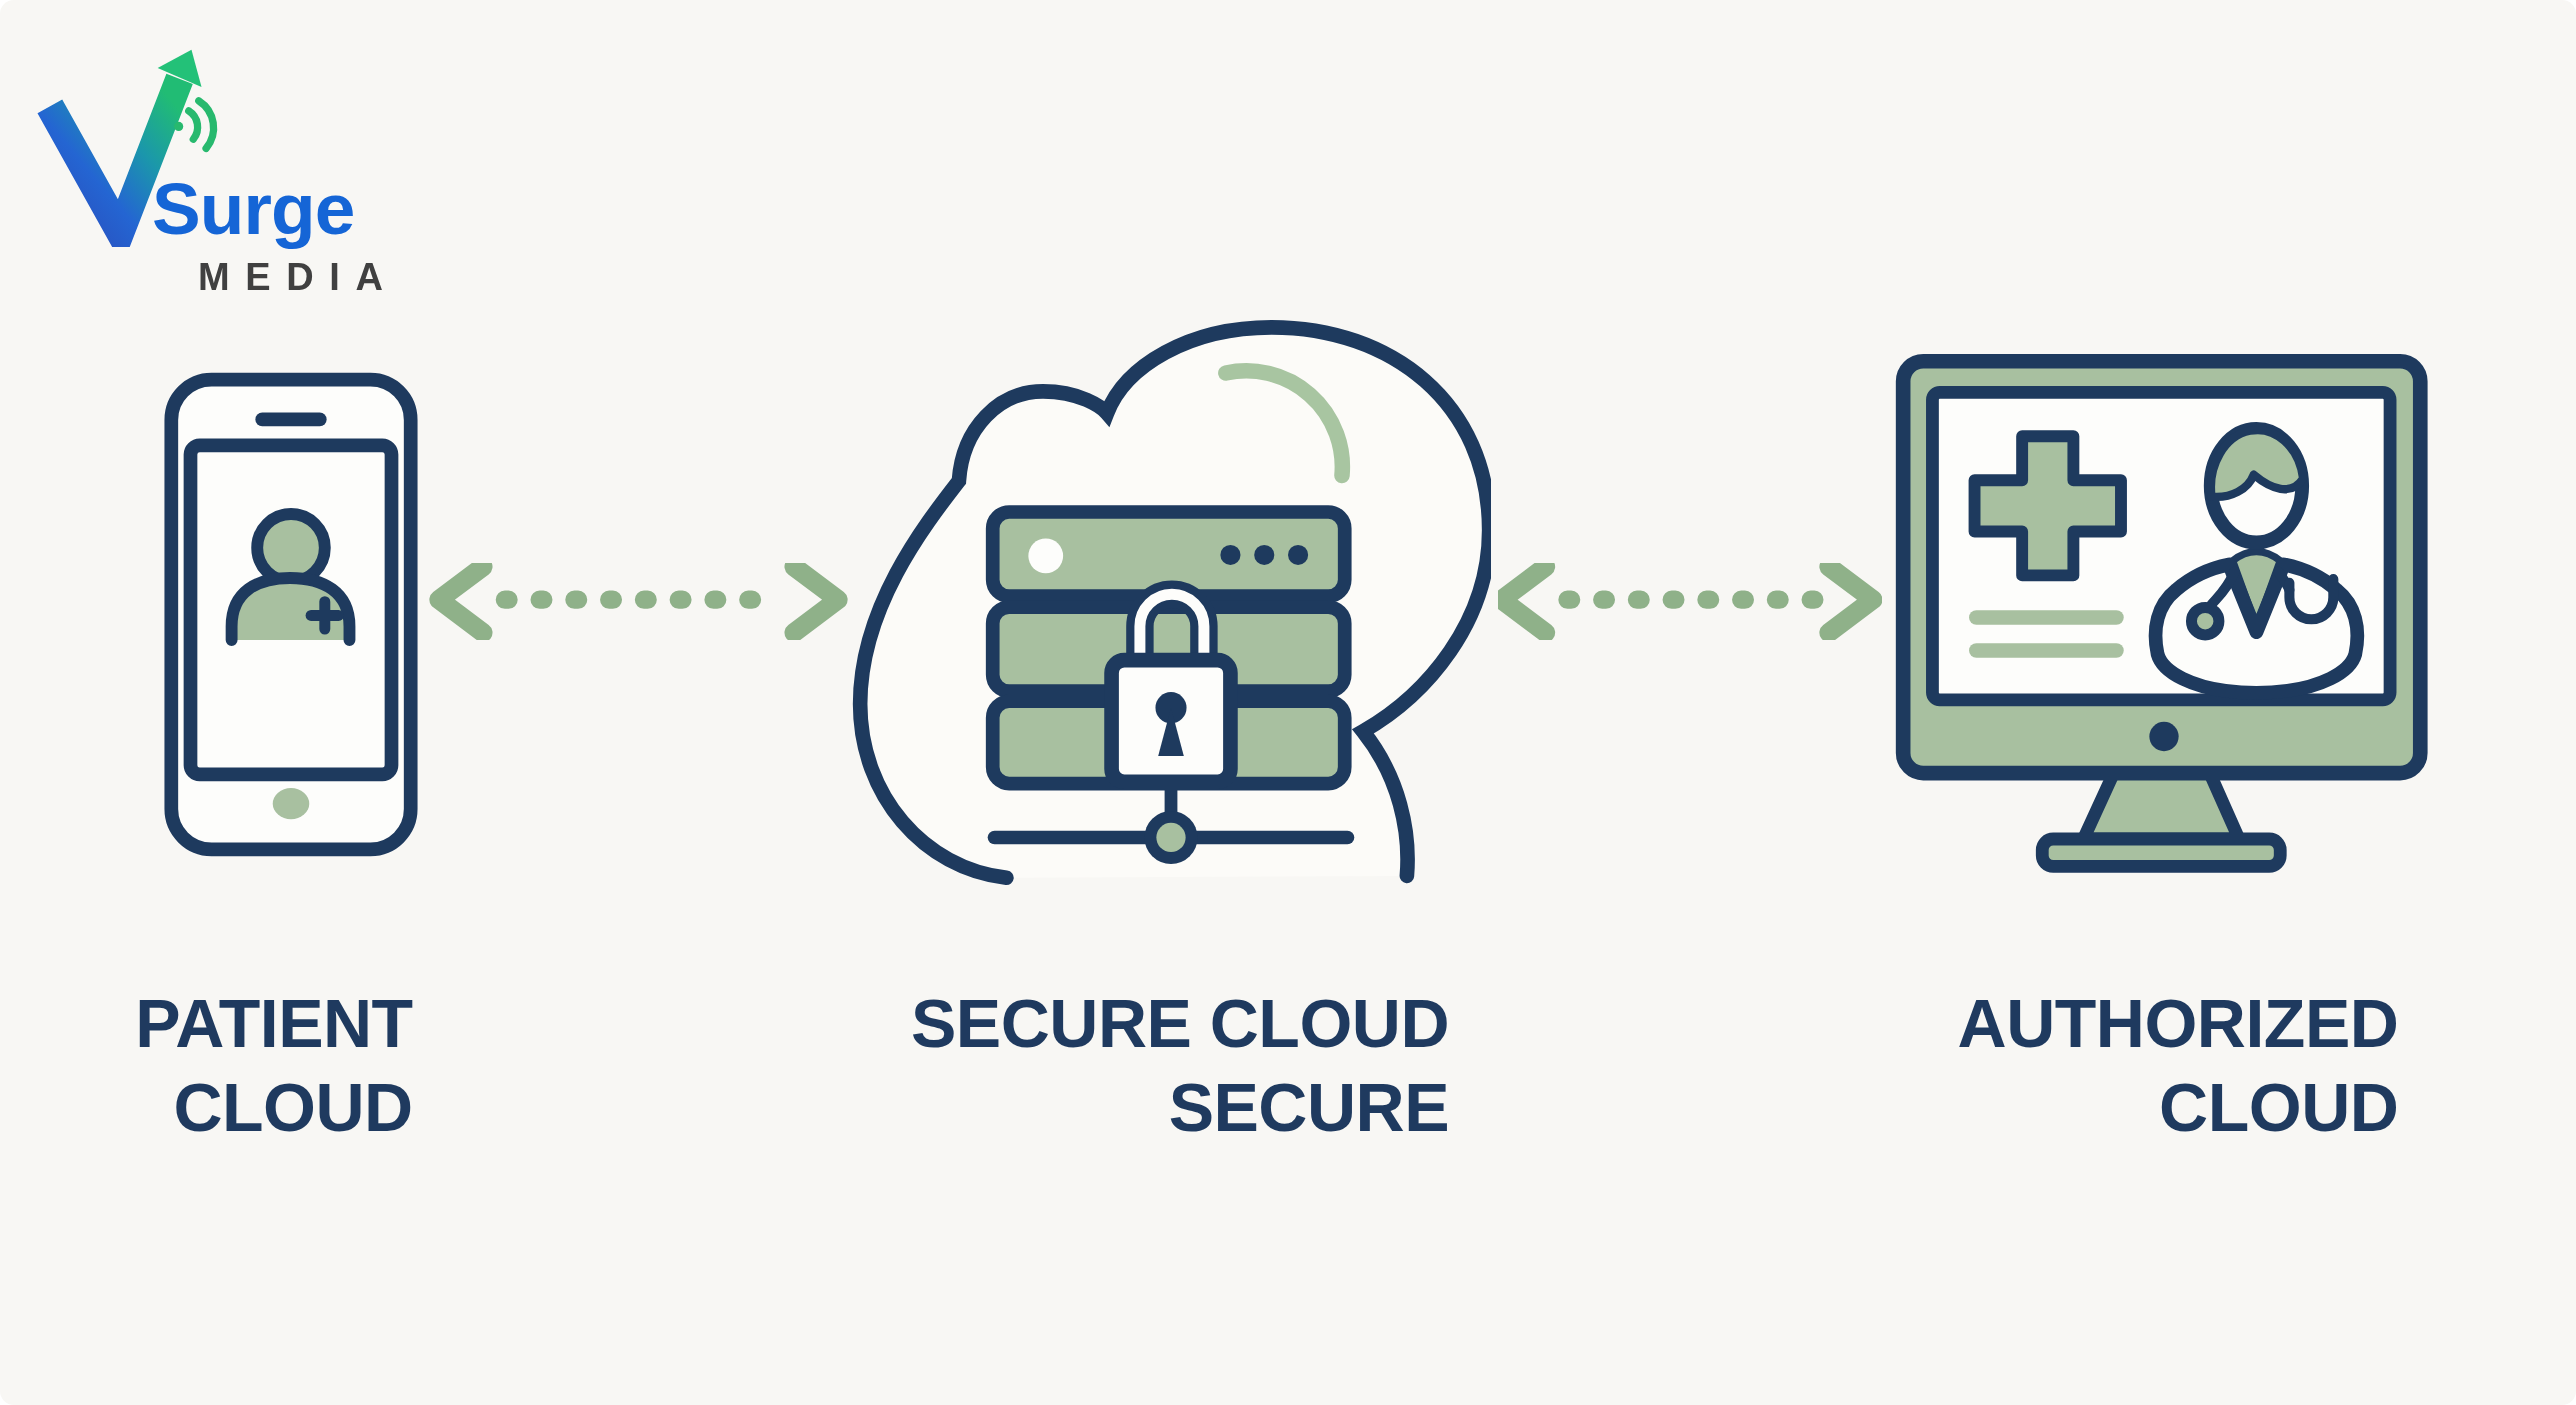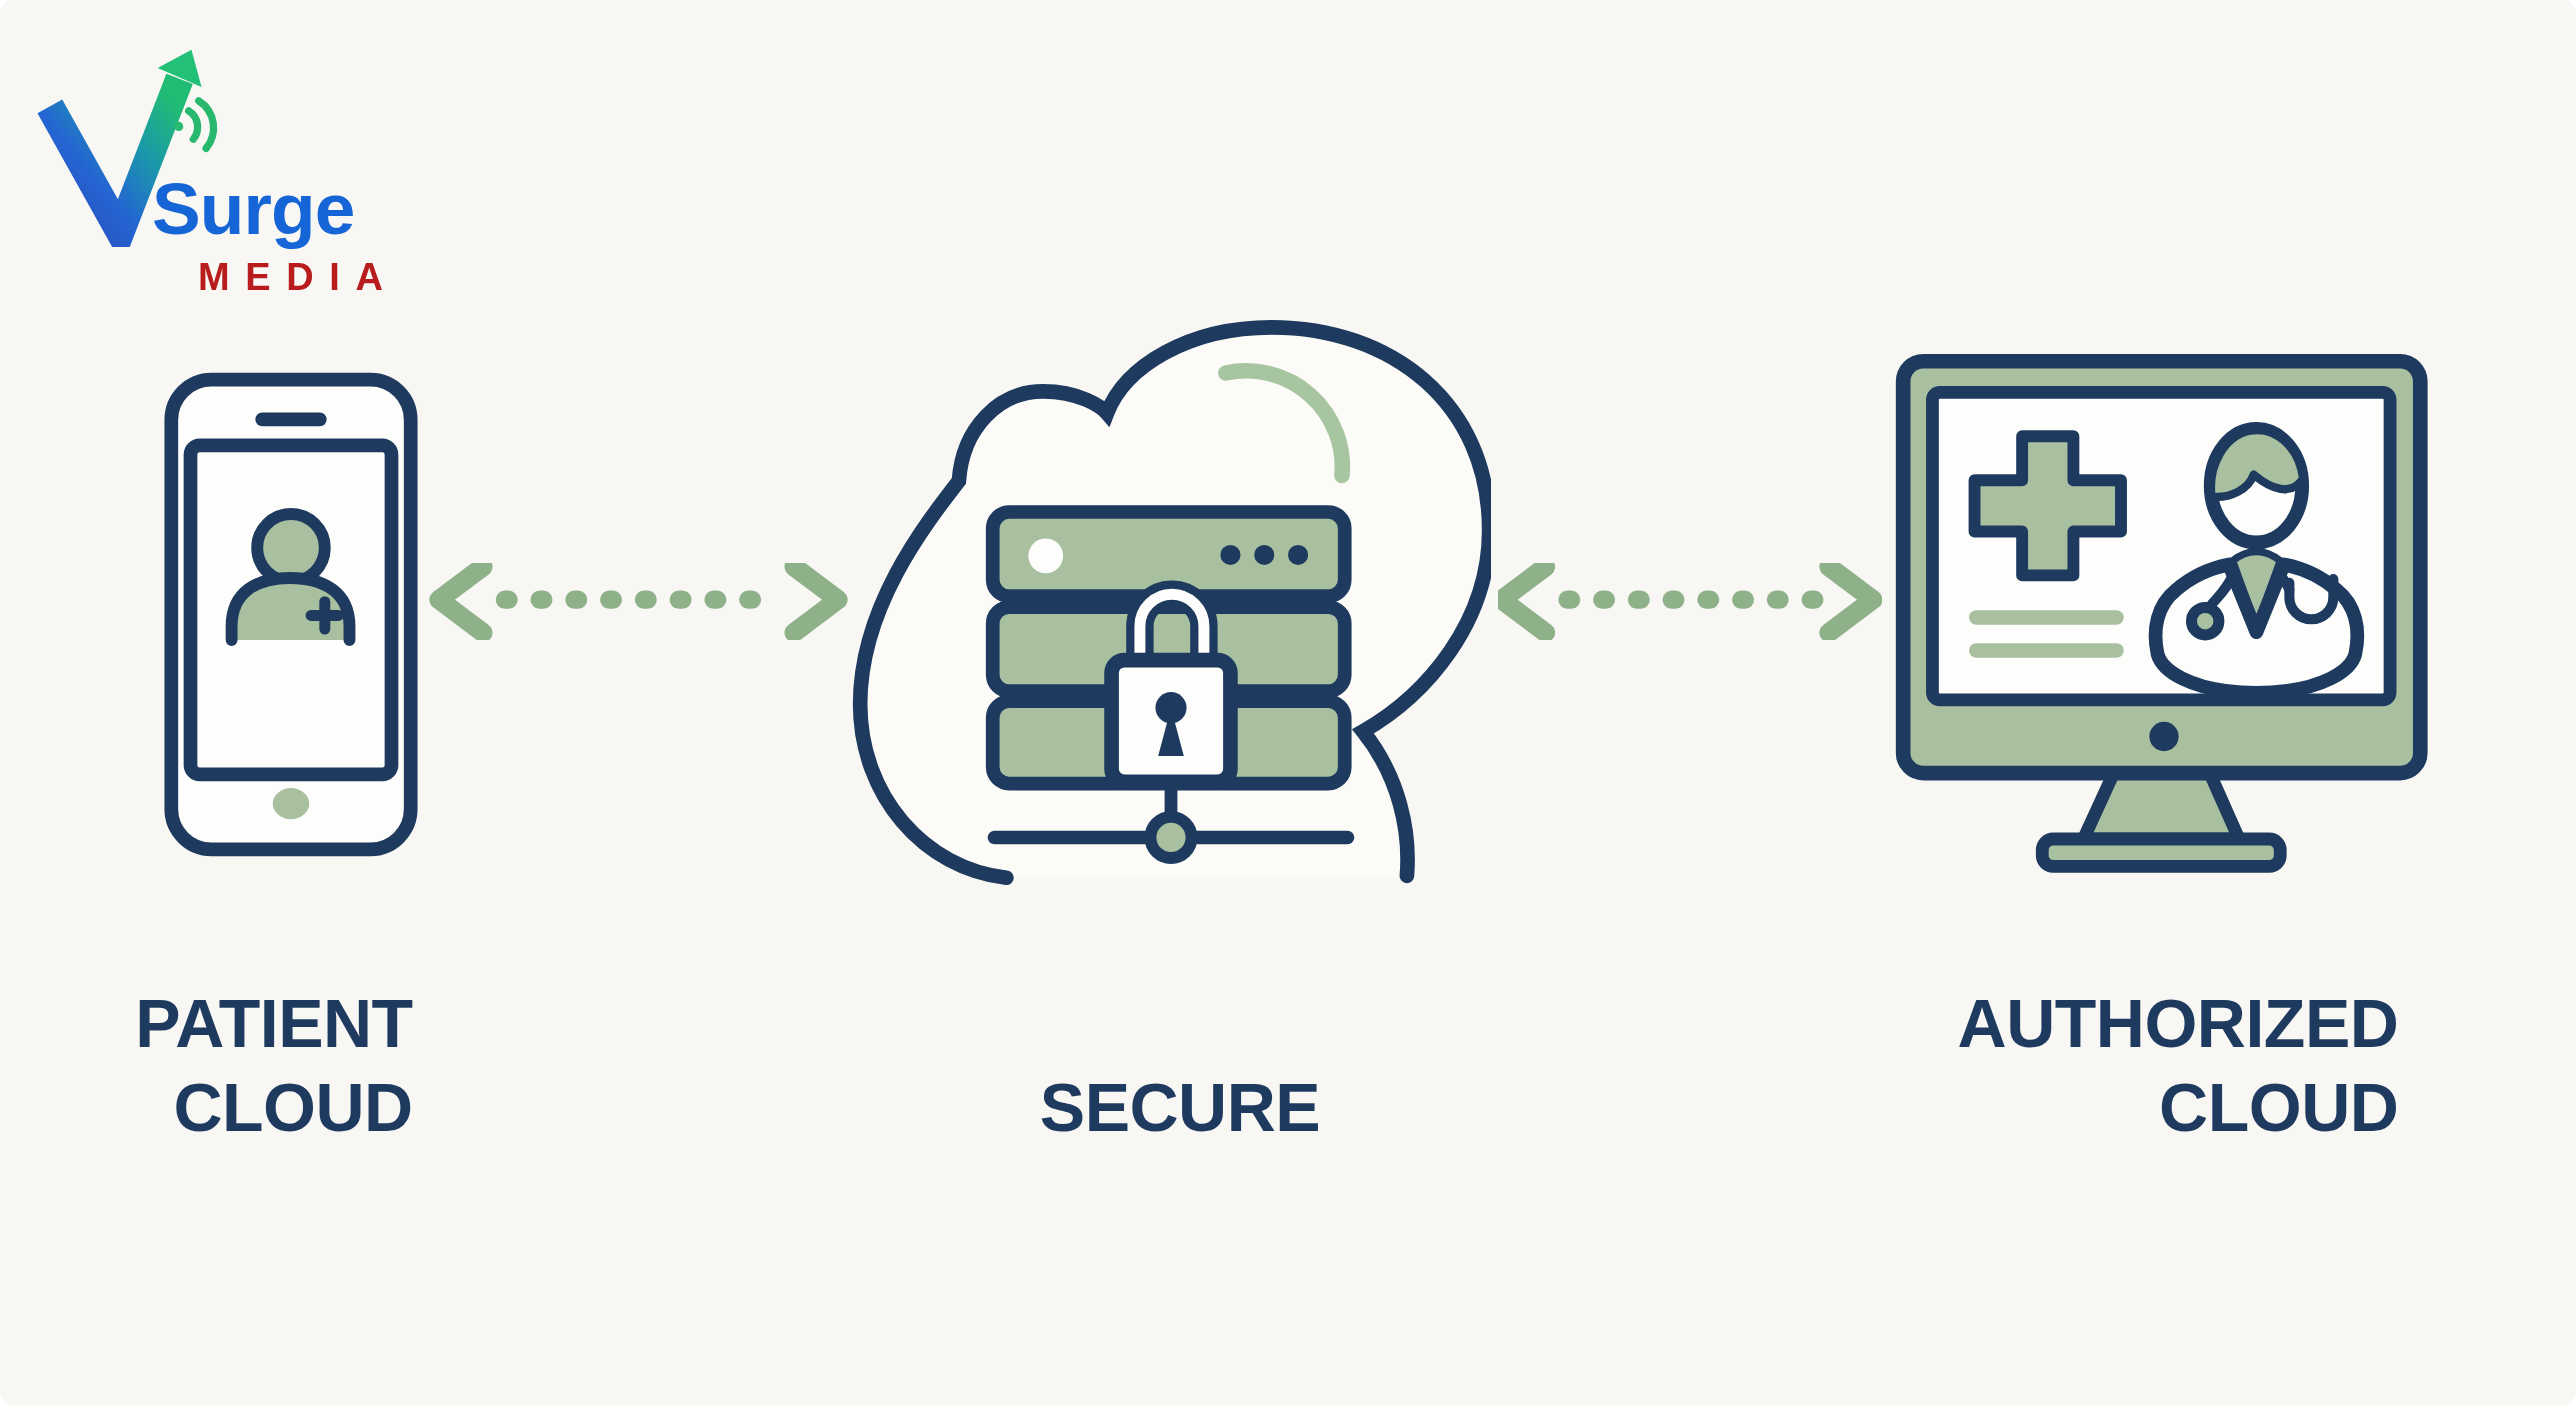--- a/index.html
+++ b/index.html
@@ -18,21 +18,21 @@
   .logo { position: absolute; left: 37px; top: 46px; width: 384px; height: 220px; }
   .logo-mark { position: absolute; left: 0; top: 0; }
   .logo-surge {
     position: absolute; left: 115px; top: 126px;
     font-size: 73px; font-weight: bold; letter-spacing: -0.9px;
     color: #1565d6; line-height: 1;
   }
   .logo-media {
     position: absolute; left: 161px; top: 212px;
     font-size: 38px; font-weight: bold; letter-spacing: 15.6px;
-    color: #b91c1c; line-height: 1;
+    color: #404040; line-height: 1;
   }
 
   
   .node-label {
     position: absolute; top: 981px;
     transform: translateX(-50%);
     text-align: right;
     font-size: 68px; font-weight: bold; line-height: 84px;
     letter-spacing: -0.5px;
     color: #1f3a5f;
@@ -181,21 +181,21 @@
         <path d="M 432 252 v 16 a 24 24 0 0 0 48 0 v -20" stroke-width="11"></path>
       </g>
     </g>
   </svg>
 
   <div class="node-label label-patient">
     <span>PATIENT</span><br>
     <span>CLOUD</span>
   </div>
   <div class="node-label label-cloud">
-    <br>
+    <span>SECURE CLOUD</span><br>
     <span>SECURE</span>
   </div>
   <div class="node-label label-access">
     <span>AUTHORIZED</span><br>
     <span>CLOUD</span>
   </div>
 
 </div>
 
 

